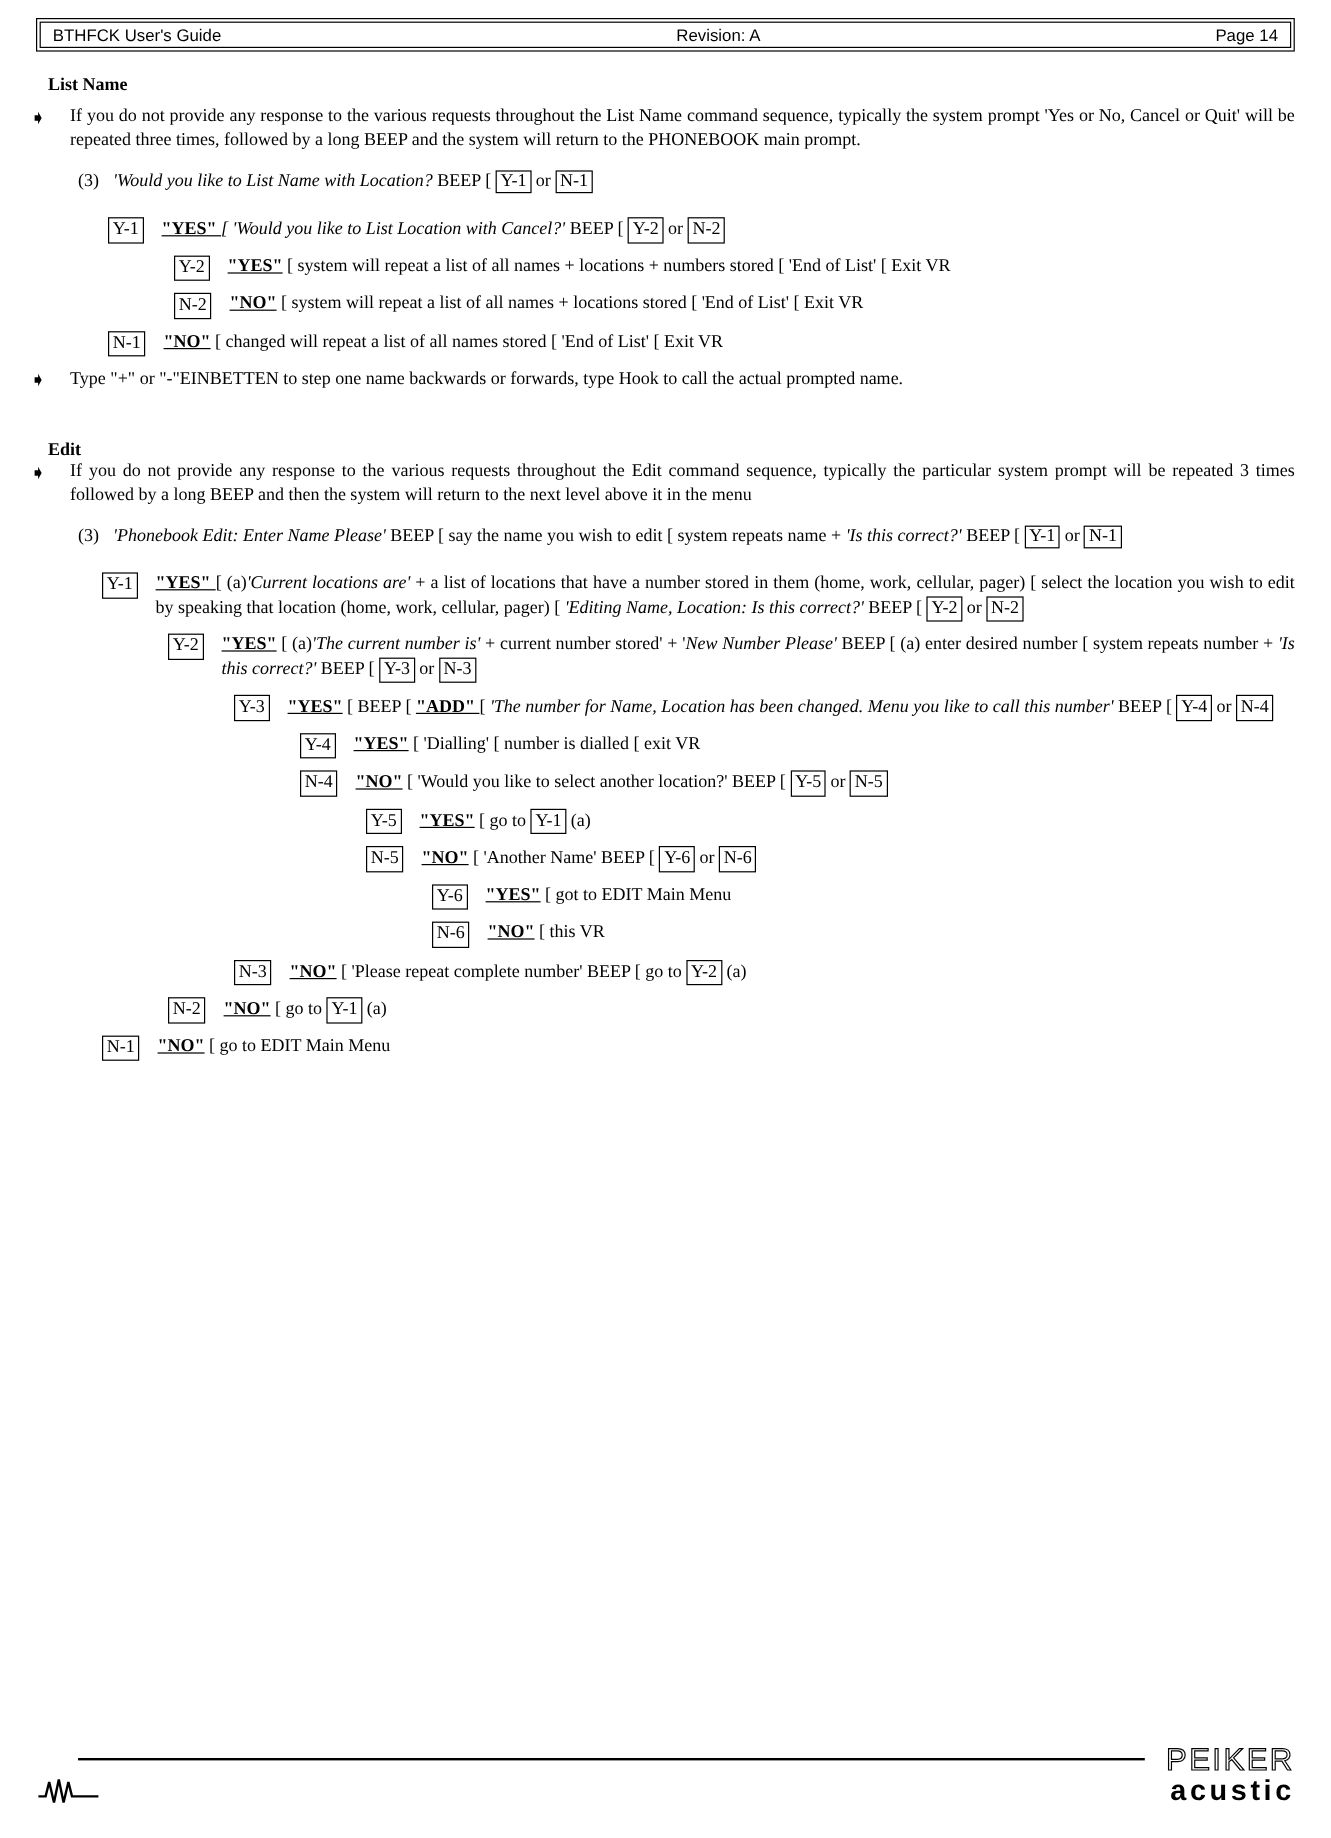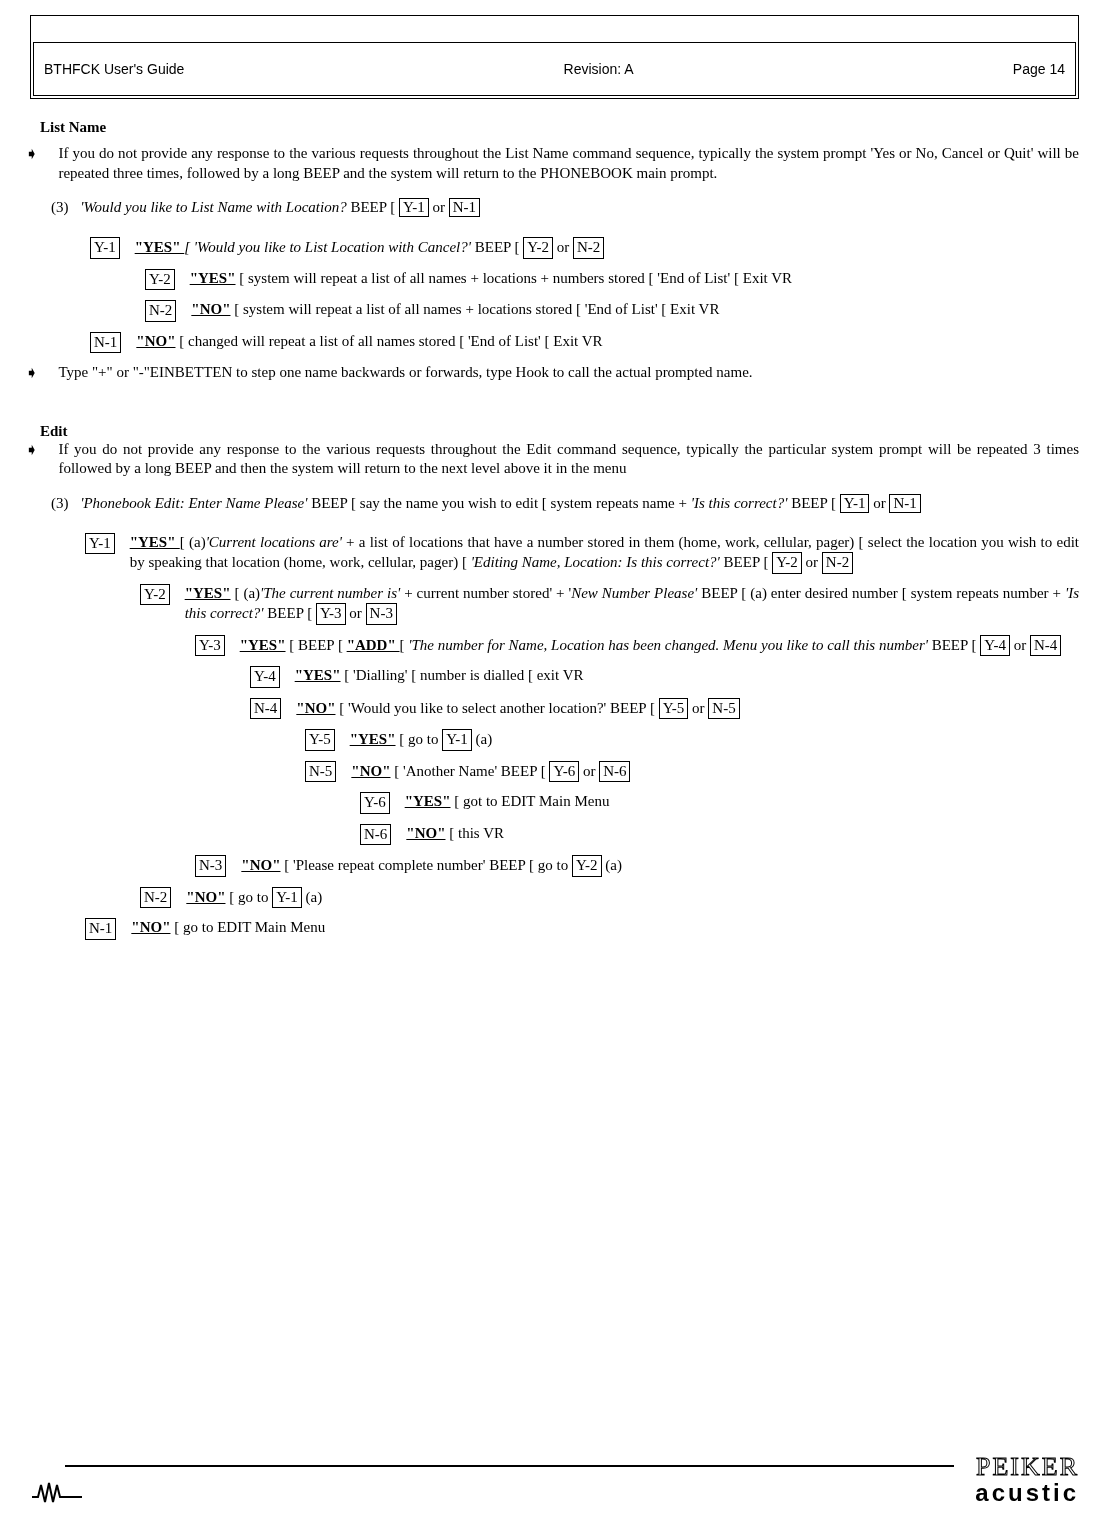--- a/index.html
+++ b/index.html
@@ -16,26 +16,25 @@
       position: relative;
       padding: 15px 30px;
     }
     .header-bar-outer {
       border: 1px solid black;
       padding: 2px;
       margin-bottom: 20px;
     }
     .header-bar-inner {
       border: 1px solid black;
-      padding: 18px 10px;
+      padding: 2px 10px;
       display: flex;
       justify-content: space-between;
       font-family: Arial, sans-serif;
       font-size: 14px;
-      margin-top: 24px;
     }
     .section-title {
       font-weight: bold;
       margin-left: 10px;
       margin-bottom: 8px;
     }
     .arrow {
       font-family: 'Wingdings', sans-serif;
       font-size: 16px;
       margin-right: 20px;
@@ -43,21 +42,21 @@
     .arrow-row {
       display: flex;
       margin-bottom: 15px;
       margin-left: -5px;
     }
     .arrow-content {
       text-align: justify;
       line-height: 1.3;
     }
     .numbered {
-      margin-left: 21px;
+      margin-left: 35px;
       margin-bottom: 20px;
     }
     .numbered-label {
       display: inline;
       margin-right: 8px;
     }
     .italic {
       font-style: italic;
     }
     .box {
@@ -94,21 +93,21 @@
       left: 30px;
       right: 30px;
       display: flex;
       justify-content: space-between;
       align-items: flex-end;
     }
     .logo {
       text-align: right;
     }
     .peiker {
-      font-family: Liberation Serif, serif;
+      font-family: Liberation Sans, sans-serif;
       font-size: 26px;
       letter-spacing: 2px;
       font-weight: 300;
       -webkit-text-stroke: 1px black;
       color: transparent;
       margin-top: 47px;
     }
     .acustic {
       font-family: sans-serif;
       font-size: 24px;

